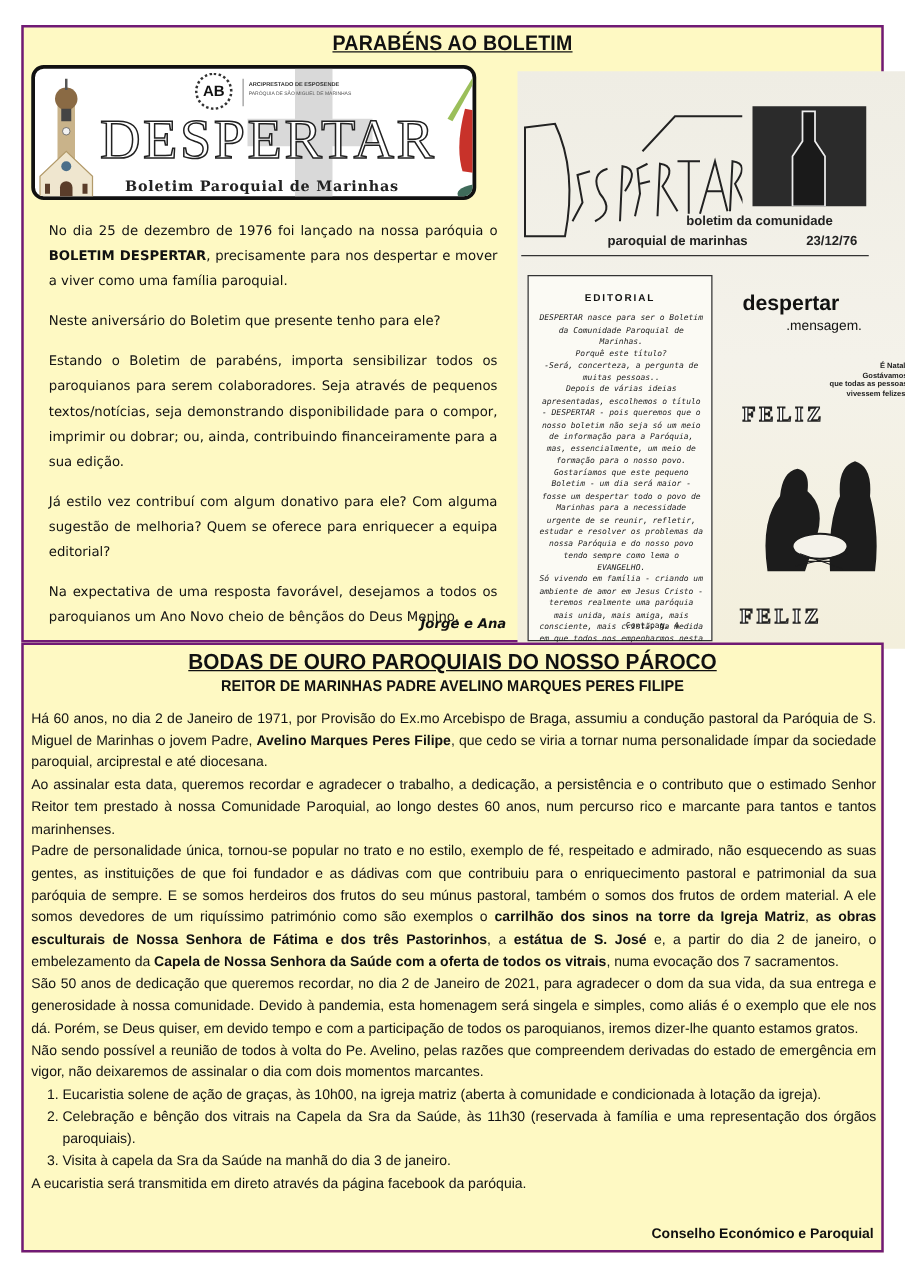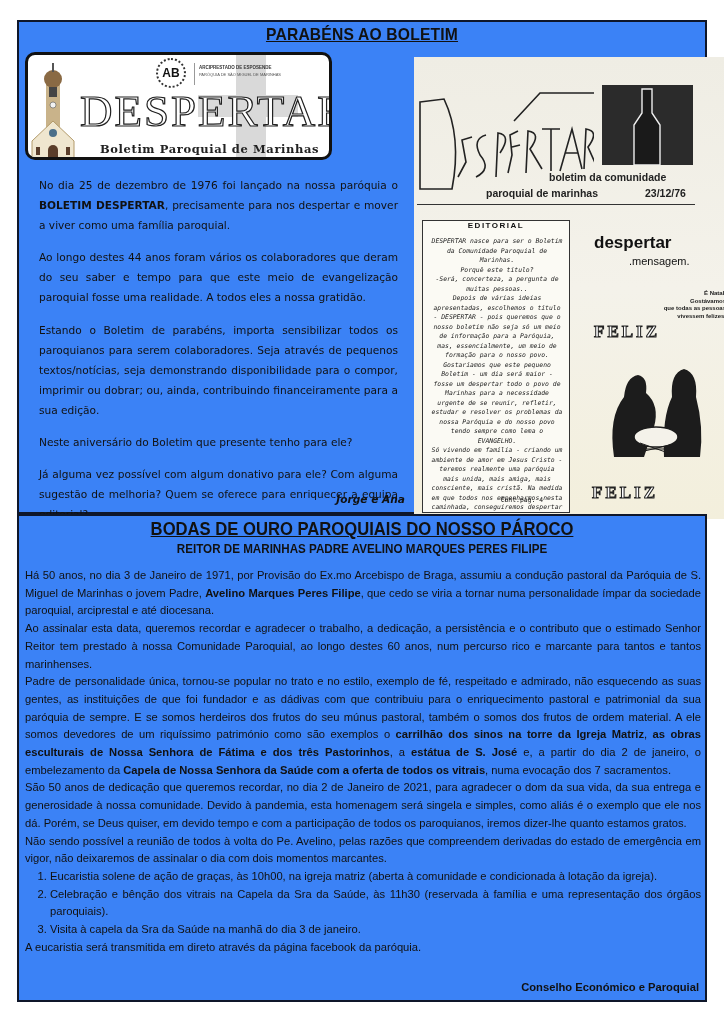--- a/index.html
+++ b/index.html
@@ -1,28 +1,28 @@
 <!DOCTYPE html>
 <html><head>
 <meta charset="utf-8">
 <style>
   * { box-sizing: border-box; margin: 0; padding: 0; }
   html, body { width: 724px; height: 1024px; background: #ffffff; overflow: hidden; }
   body { position: relative; font-family: "Liberation Sans", sans-serif; color: #111; }
 
-  .box { position: absolute; left: 17px; width: 690px; border: 2px solid #0f172a; background: #3b82f6; }
+  .box { position: absolute; left: 17px; width: 690px; border: 2px solid #701a75; background: #fef9c3; }
   #box1 { top: 20px; height: 494px; }
   #box2 { top: 514px; height: 488px; }
 
   .title1 { position: absolute; left: 0; right: 0; top: 3px; text-align: center;
     font-family: "Liberation Sans", sans-serif; font-weight: bold; font-size: 17px;
     letter-spacing: 0.2px; text-decoration: underline; transform: scaleX(0.92); }
 
   
-  .masthead { position: absolute; left: 6px; top: 30px; width: 307px; height: 108px;
+  .masthead { position: absolute; left: 6px; top: 30px; width: 356px; height: 108px;
     border: 3px solid #111; border-radius: 10px; background: #fff; overflow: hidden; }
   .mast-cross-v { position: absolute; left: 208px; top: 0; width: 30px; height: 108px; background: #d9d9d9; }
   .mast-cross-h { position: absolute; left: 170px; top: 40px; width: 100px; height: 22px; background: #d9d9d9; }
   .mast-title { position: absolute; left: 52px; top: 34px; font-family: "Liberation Serif", serif;
     font-size: 45px; letter-spacing: 2px; color: #fff;
     -webkit-text-stroke: 1.2px #222; text-shadow: 0 0 0 #222; line-height: 1; }
   .mast-sub { position: absolute; left: 72px; top: 87px; font-family: "DejaVu Serif", serif;
     font-weight: bold; font-size: 11.5px; letter-spacing: 0.6px; color: #222; }
   .mast-logo { position: absolute; left: 128px; top: 3px; width: 30px; height: 30px; border-radius: 50%;
     border: 2px dotted #333; font-family: "Liberation Sans", sans-serif; font-weight: bold; font-size: 12px;
@@ -49,21 +49,21 @@
   .scan-sub1 { position: absolute; left: 135px; top: 114px; font-family: "Liberation Sans", sans-serif;
     font-weight: bold; font-size: 10.5px; color: #222; }
   .scan-sub2 { position: absolute; left: 72px; top: 130px; font-family: "Liberation Sans", sans-serif;
     font-weight: bold; font-size: 10.5px; color: #222; }
   .scan-date { position: absolute; left: 231px; top: 130px; font-family: "Liberation Sans", sans-serif;
     font-weight: bold; font-size: 10.5px; color: #222; }
   .scan-rule { position: absolute; left: 3px; top: 147px; width: 278px; height: 1px; background: #333; }
   .editorial { position: absolute; left: 8px; top: 163px; width: 148px; height: 293px;
     border: 1.5px solid #333; background: #fbfaf4; }
   .ed-head { text-align: center; font-family: "Liberation Sans", sans-serif; font-weight: bold; font-size: 8px;
-    letter-spacing: 1.5px; }
+    letter-spacing: 1.5px; margin-top: 13px; }
   .ed-body { font-family: "DejaVu Sans Mono", monospace; font-style: italic; font-size: 6.4px; line-height: 9.5px;
     padding: 7px 6px 0 8px; color: #222; white-space: pre-line; text-align: center; }
   .ed-cont { position: absolute; right: 26px; bottom: 8px; font-family: "DejaVu Sans Mono", monospace; font-size: 6.4px; }
   .desp { position: absolute; left: 180px; top: 176px; font-family: "Liberation Sans", sans-serif;
     font-weight: bold; font-size: 17px; color: #111; }
   .desp-msg { position: absolute; left: 215px; top: 198px; font-family: "Liberation Sans", sans-serif; font-size: 11px; color: #111; }
   .natal-note { position: absolute; right: 18px; top: 233px; text-align: right; font-family: "Liberation Sans", sans-serif;
     font-weight: bold; font-size: 6px; line-height: 7.6px; color: #222; }
   .feliz, .natal { position: absolute; font-family: "Liberation Serif", serif; font-weight: bold; letter-spacing: 3px;
     color: #fff; -webkit-text-stroke: 1px #222; }
@@ -117,24 +117,23 @@
       <circle cx="32" cy="22" r="7" fill="#e8b48a"></circle>
       <path d="M26 28 L40 28 L42 62 L24 62 Z" fill="#4f8a3a"></path>
       <rect x="27" y="62" width="5" height="28" fill="#d99a6a"></rect>
       <rect x="35" y="62" width="5" height="28" fill="#d99a6a"></rect>
       <ellipse cx="32" cy="98" rx="20" ry="8" fill="#3f6b5a"></ellipse>
     </svg>
   </div>
 
   <div class="text1">
     <p><span>No dia 25 de dezembro de 1976 foi lançado na nossa paróquia o </span><b>BOLETIM DESPERTAR</b><span>, precisamente para nos despertar e mover a viver como uma família paroquial.</span></p>
-    <p>Ao longo destes 44 anos foram vários os colaboradores que deram do seu saber e tempo para que este meio de evangelização paroquial fosse uma realidade. A todos eles a nossa gratidão.</p>
+    <p>Neste aniversário do Boletim que presente tenho para ele?</p>
     <p>Estando o Boletim de parabéns, importa sensibilizar todos os paroquianos para serem colaboradores. Seja através de pequenos textos/notícias, seja demonstrando disponibilidade para o compor, imprimir ou dobrar; ou, ainda, contribuindo financeiramente para a sua edição.</p>
-    <p>Neste aniversário do Boletim que presente tenho para ele?</p>
-    <p>Já alguma vez possível com algum donativo para ele? Com alguma sugestão de melhoria? Quem se oferece para enriquecer a equipa editorial?</p>
+    <p>Já estilo vez contribuí com algum donativo para ele? Com alguma sugestão de melhoria? Quem se oferece para enriquecer a equipa editorial?</p>
     <p>Na expectativa de uma resposta favorável, desejamos a todos os paroquianos um Ano Novo cheio de bênçãos do Deus Menino.</p>
   </div>
   <div class="sig1">Jorge e Ana</div>
 
   <div class="scan">
     <svg class="scan-title" viewBox="0 0 180 115">
       <g fill="none" stroke="#222" stroke-width="1.6">
         <path d="M6 25 L30 22 Q48 60 38 112 L6 112 Z"></path>
         <path d="M58 60 L48 63 L52 85 L44 100"></path>
         <path d="M72 58 Q58 62 66 78 Q78 92 62 100"></path>
@@ -184,21 +183,21 @@
       <path d="M28 92 L78 92 M32 96 L74 86 M36 86 L70 98" stroke="#1c1c1c" stroke-width="1"></path>
     </svg>
     <div class="natal">FELIZ</div>
   </div>
 </div>
 
 <div class="box" id="box2">
   <div class="title2">BODAS DE OURO PAROQUIAIS DO NOSSO PÁROCO</div>
   <div class="subtitle2">REITOR DE MARINHAS PADRE AVELINO MARQUES PERES FILIPE</div>
   <div class="text2">
-    <p><span>Há 50 anos, no dia 3 de Janeiro de 1971, por Provisão do Ex.mo  Arcebispo de Braga, assumiu a condução pastoral da Paróquia de S. Miguel de Marinhas o jovem Padre, </span><b>Avelino Marques Peres Filipe</b><span>, que cedo se viria a tornar numa personalidade ímpar da sociedade  paroquial, arciprestal e até diocesana.</span></p>
+    <p><span>Há 60 anos, no dia 2 de Janeiro de 1971, por Provisão do Ex.mo  Arcebispo de Braga, assumiu a condução pastoral da Paróquia de S. Miguel de Marinhas o jovem Padre, </span><b>Avelino Marques Peres Filipe</b><span>, que cedo se viria a tornar numa personalidade ímpar da sociedade  paroquial, arciprestal e até diocesana.</span></p>
     <p>Ao assinalar esta data, queremos recordar e agradecer o trabalho, a dedicação, a persistência e o contributo que o estimado Senhor Reitor tem prestado à nossa Comunidade Paroquial, ao longo destes 60 anos, num percurso rico e marcante para tantos e tantos marinhenses.</p>
     <p><span>Padre de personalidade única, tornou-se popular no trato e no estilo, exemplo de fé,  respeitado e admirado, não esquecendo as suas gentes, as instituições de que foi fundador e as dádivas com que contribuiu para o enriquecimento pastoral e patrimonial da sua paróquia de sempre. E se somos herdeiros dos frutos do seu múnus pastoral, também o somos dos frutos de ordem material. A ele somos devedores de um riquíssimo património como são exemplos o </span><b>carrilhão dos sinos na torre da Igreja Matriz</b><span>, </span><b>as obras esculturais de Nossa Senhora de Fátima e dos três Pastorinhos</b><span>, a </span><b>estátua de S. José</b><span> e, a partir do dia 2 de janeiro, o embelezamento da </span><b>Capela de Nossa Senhora da Saúde com a oferta de todos os vitrais</b><span>, numa evocação dos 7 sacramentos.</span></p>
     <p>São 50 anos de dedicação que queremos recordar, no dia 2 de Janeiro de 2021, para agradecer o dom da sua vida, da sua entrega e generosidade à nossa comunidade.  Devido à pandemia, esta homenagem será singela e simples, como aliás é o exemplo que ele nos dá. Porém, se Deus quiser, em devido tempo e com a participação de todos os paroquianos, iremos dizer-lhe quanto estamos gratos.</p>
     <p>Não sendo possível a reunião de todos à volta do Pe. Avelino, pelas razões que compreendem derivadas do estado de emergência em vigor, não deixaremos de assinalar o dia com dois momentos marcantes.</p>
     <ol>
       <li>Eucaristia solene de ação de graças, às 10h00, na igreja matriz (aberta à comunidade e condicionada à lotação da igreja).</li>
       <li>Celebração e bênção dos vitrais na Capela da Sra da Saúde, às 11h30 (reservada à família e uma representação dos órgãos paroquiais).</li>
       <li>Visita à capela da Sra da Saúde na manhã do dia 3 de janeiro.</li>
     </ol>
     <p>A eucaristia será transmitida em direto através da página facebook da paróquia.</p>

